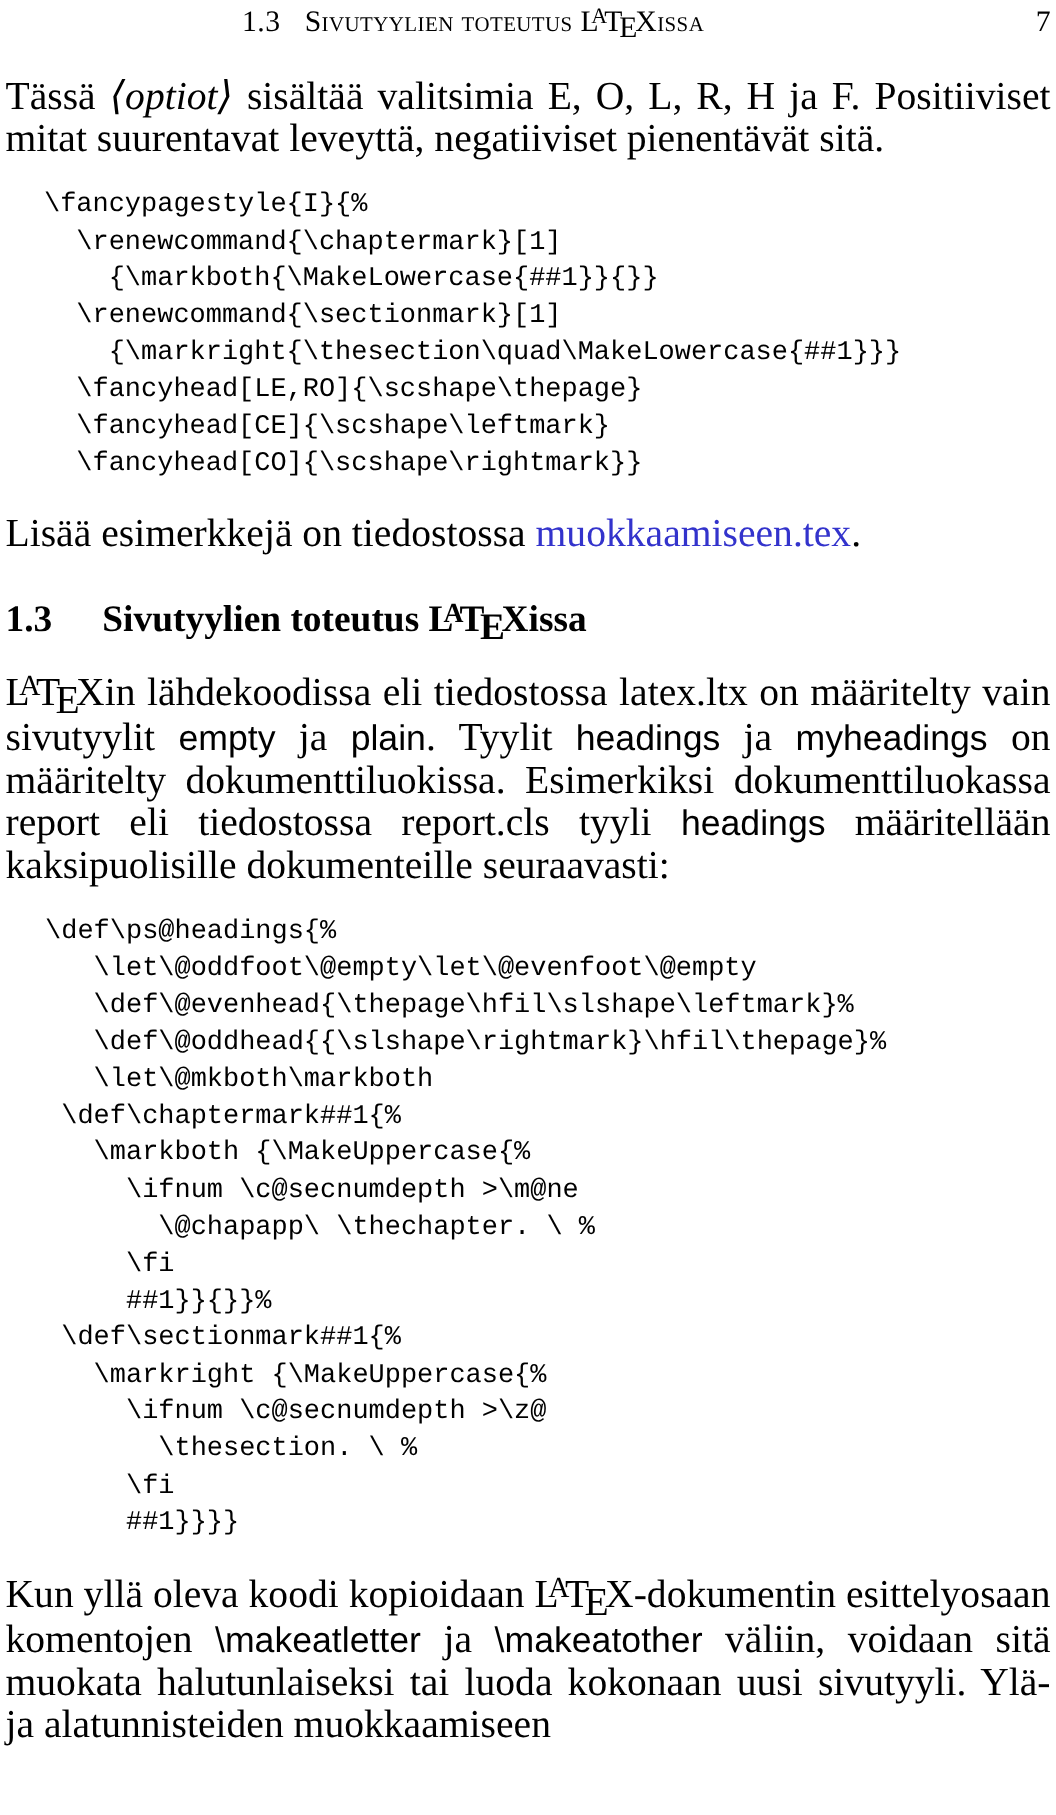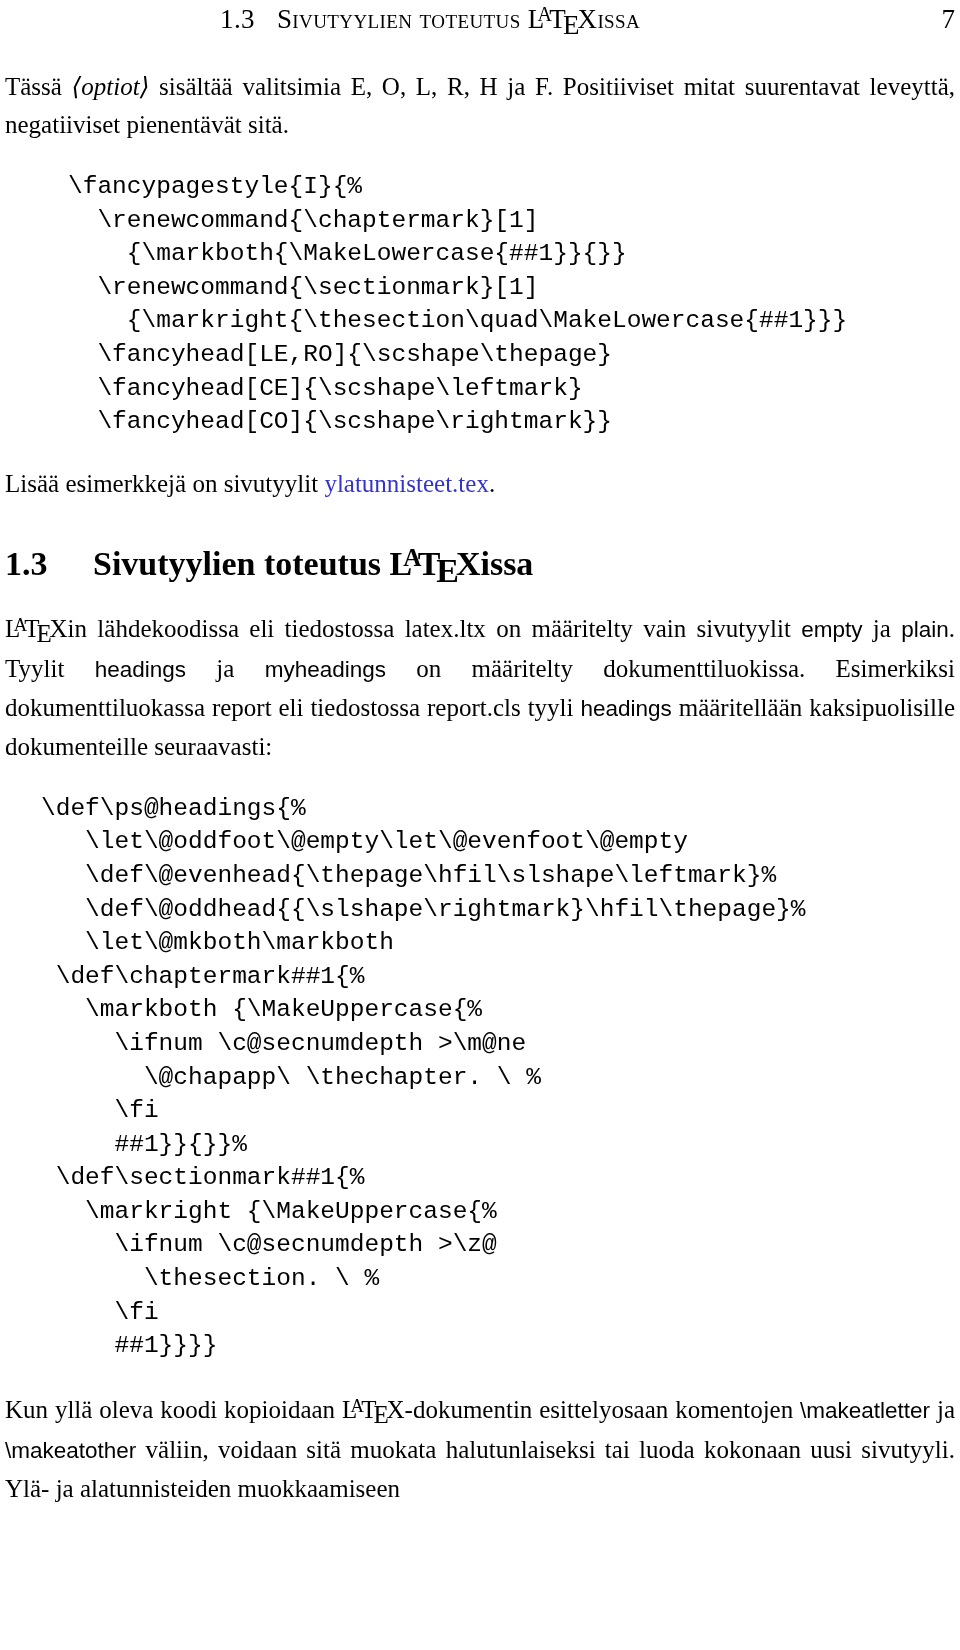--- a/index.html
+++ b/index.html
@@ -75,21 +75,21 @@
   .sc .latex {
     font-variant: small-caps;
   }
 
   
   .body {
     margin: 0 5px;
   }
   p.para {
     margin: 0;
-    font-size: 25px;
+    font-size: 36px;
     line-height: 38px;
     text-align: justify;
     text-justify: inter-word;
     hyphens: manual;
   }
   p.indent {
     text-indent: 44px;
   }
   .ital {
     font-style: italic;
@@ -105,21 +105,21 @@
 
   
   pre.code {
     margin: 0;
     font-family: "Liberation Mono", "DejaVu Sans Mono", monospace;
     font-size: 24.5px;
     line-height: 33.6px;
     white-space: pre;
     color: #000;
   }
-  pre.code-1 { margin-left: 63px; }
+  pre.code-1 { margin-left: 35px; }
   pre.code-2 { margin-left: 36px; }
 
   
   h2.sect {
     margin: 0;
     font-size: 34px;
     font-weight: bold;
     line-height: 42px;
     white-space: nowrap;
   }
@@ -162,21 +162,21 @@
   \renewcommand{\chaptermark}[1]
     {\markboth{\MakeLowercase{##1}}{}}
   \renewcommand{\sectionmark}[1]
     {\markright{\thesection\quad\MakeLowercase{##1}}}
   \fancyhead[LE,RO]{\scshape\thepage}
   \fancyhead[CE]{\scshape\leftmark}
   \fancyhead[CO]{\scshape\rightmark}}</pre>
 
     <div class="sp-post-code1"></div>
 
-    <p class="para"><span>Lisää esimerkkejä on sivutyylit </span><span class="doclink">ylatunnisteet.tex</span><span>.</span></p>
+    <p class="para"><span>Lisää esimerkkejä on tiedostossa </span><span class="doclink">muokkaamiseen.tex</span><span>.</span></p>
 
     <div class="sp-pre-sect"></div>
 
     <h2 class="sect"><span class="sect-num">1.3</span><span>Sivutyylien toteutus </span><span class="latex">L<span class="l-a">a</span>T<span class="l-e">e</span>X</span><span>issa</span></h2>
 
     <div class="sp-post-sect"></div>
 
     <p class="para"><span class="latex">L<span class="l-a">a</span>T<span class="l-e">e</span>X</span><span>in lähdekoodissa eli tiedostossa latex.ltx on määritelty vain sivutyylit </span><span class="tt">empty</span><span> ja </span><span class="tt">plain</span><span>. Tyylit </span><span class="tt">headings</span><span> ja </span><span class="tt">myheadings</span><span> on määritelty dokumenttiluokissa. Esimerkiksi dokumenttiluokassa report eli tiedostossa report.cls tyyli </span><span class="tt">headings</span><span> määritellään kaksipuolisille dokumenteille seuraavasti:</span></p>
 
     <div class="sp-pre-code2"></div>

